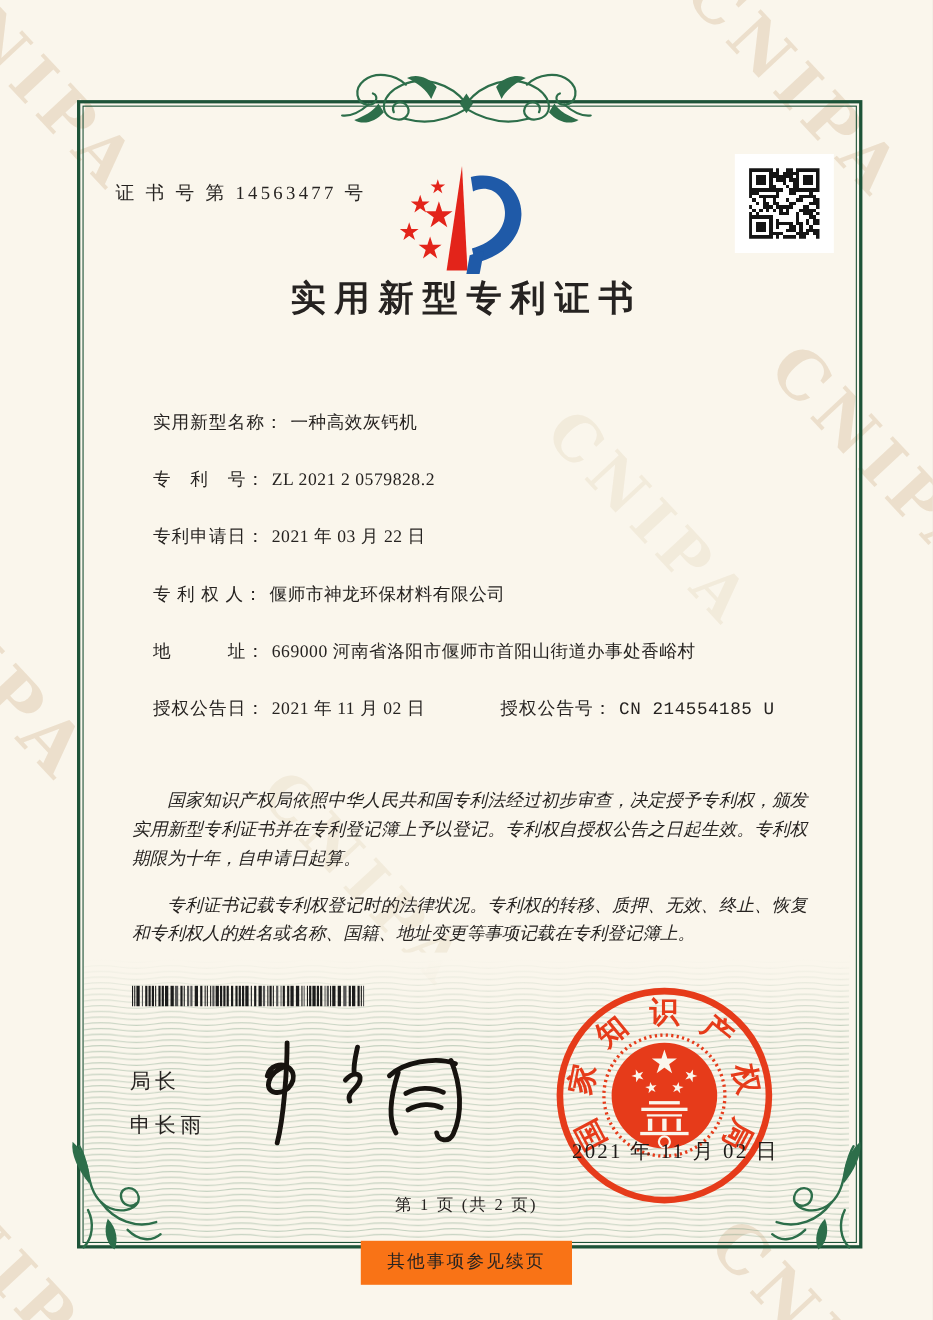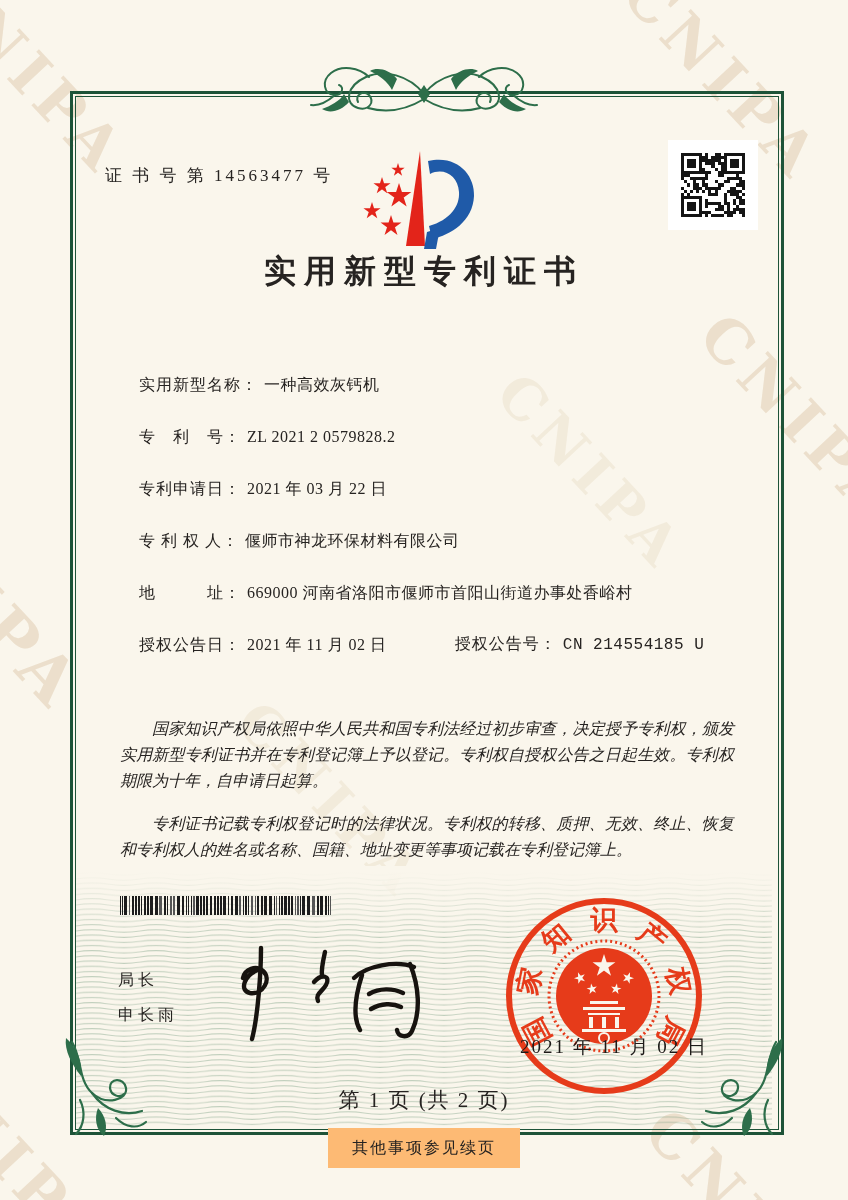--- a/index.html
+++ b/index.html
@@ -39,30 +39,30 @@
   .frow{position:relative; height:22px; line-height:22px; font-size:16px; white-space:pre;}
   .flabel{letter-spacing:1px;}
   .fvalue{margin-left:6px; letter-spacing:0.5px;margin-top:45px;}
   .grant-no{position:absolute; left:263px; top:0;font-family:Liberation Mono, monospace;}
   
   .body-text{position:absolute; left:103px; top:699px; width:648px; z-index:4;
     font-size:16px; line-height:26px; text-align:justify;}
   .body-text p{margin:17px; text-indent:2em;font-style:italic;}
   
   .barcode{position:absolute; left:120px; top:896px; z-index:4;}
-  .director{position:absolute; left:118px; top:970px; z-index:4; font-size:16px; letter-spacing:4px;}
+  .director{position:absolute; left:118px; top:970px; z-index:4; font-size:19px; letter-spacing:4px;}
   .director div{margin-bottom:14px;}
   .signature{position:absolute; left:226px; top:942px; z-index:5;}
   .seal{position:absolute; left:490px; top:882px; z-index:4;}
   .seal-date{position:absolute; left:520px; top:1034px; width:210px; z-index:6;
     font-size:19px; letter-spacing:2px; color:#1d1a18; white-space:nowrap;}
   .page-footer{position:absolute; left:70px; top:1086px; width:708px; text-align:center;
-    font-size:21px; letter-spacing:2px; z-index:4;}
+    font-size:15px; letter-spacing:2px; z-index:4;}
   .note-box{position:absolute; left:328px; top:1128px; width:192px; height:40px;
-    background:#fdba74; z-index:4; text-align:center; line-height:40px;
+    background:#f97316; z-index:4; text-align:center; line-height:40px;
     font-size:16px; letter-spacing:2px;}
   .hidden-defs{position:absolute; width:0; height:0; overflow:hidden;}
 </style>
 </head>
 <body>
 
 <svg class="hidden-defs" aria-hidden="true">
   <defs>
     <path id="star" d="M0,-1 L0.588,0.809 L-0.951,-0.309 L0.951,-0.309 L-0.588,0.809 Z"></path>
     <pattern id="wavepat" width="64" height="5.2" patternUnits="userSpaceOnUse">

